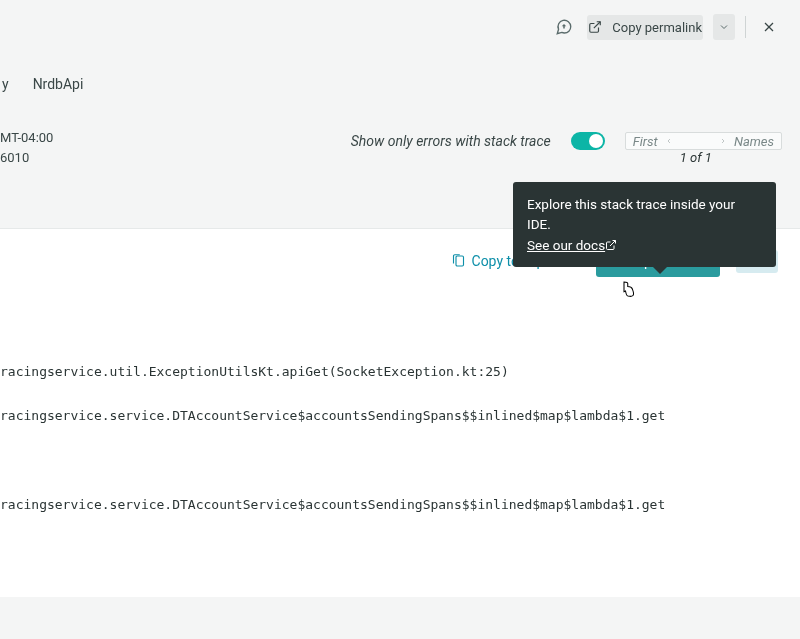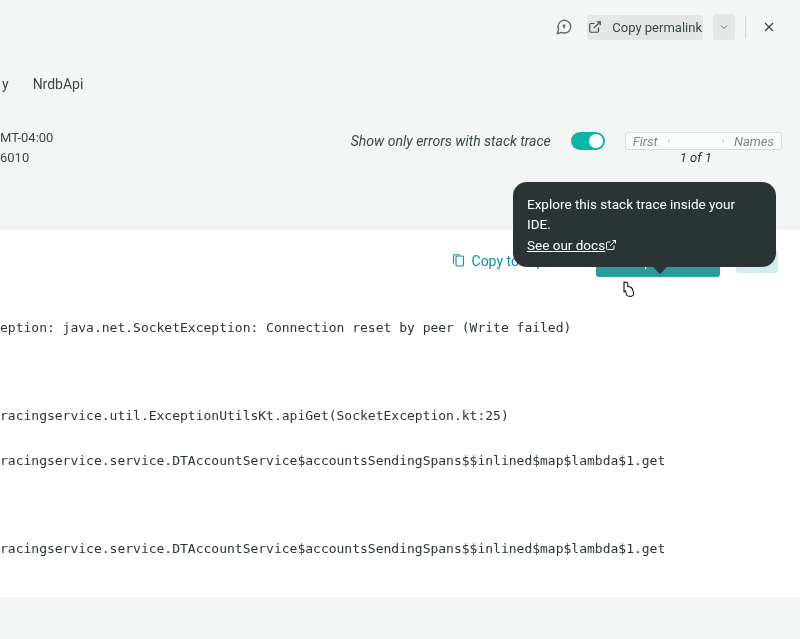--- a/index.html
+++ b/index.html
@@ -147,21 +147,21 @@
       z-index:50;
     }
     .tooltip {
       position:absolute;
       top:182px;
       left:513px;
       width:263px;
       background:#2a3434;
       color:#fff;
       padding:12px 14px;
-      border-radius:14px;
+      border-radius:3px;
       font-size:13.5px;
       line-height:1.5;
       z-index:40;
     }
     .tooltip::after {
       content:"";
       position:absolute;
       bottom:-7px; left:140px;
       border-left:7px solid transparent;
       border-right:7px solid transparent;
@@ -270,21 +270,20 @@
         <polyline points="7 8 3 12 7 16"></polyline>
           <polyline points="17 8 21 12 17 16"></polyline>
           <line x1="14" y1="4" x2="10" y2="20"></line>
       </svg>
       <span>Open in IDE</span>
     </div>
     <div class="badge-new">New</div>
   </div>
 
   <div class="stack">
-<div>eption: java.net.SocketException: Connection reset by peer (Write failed)</div>
 <div>&nbsp;</div>
 <div>racingservice.util.ExceptionUtilsKt.apiGet(SocketException.kt:25)</div>
 <div>racingservice.service.DTAccountService$accountsSendingSpans$$inlined$map$lambda$1.get</div>
 <div>&nbsp;</div>
 <div>racingservice.service.DTAccountService$accountsSendingSpans$$inlined$map$lambda$1.get</div>
 
 
 
 
   </div>

